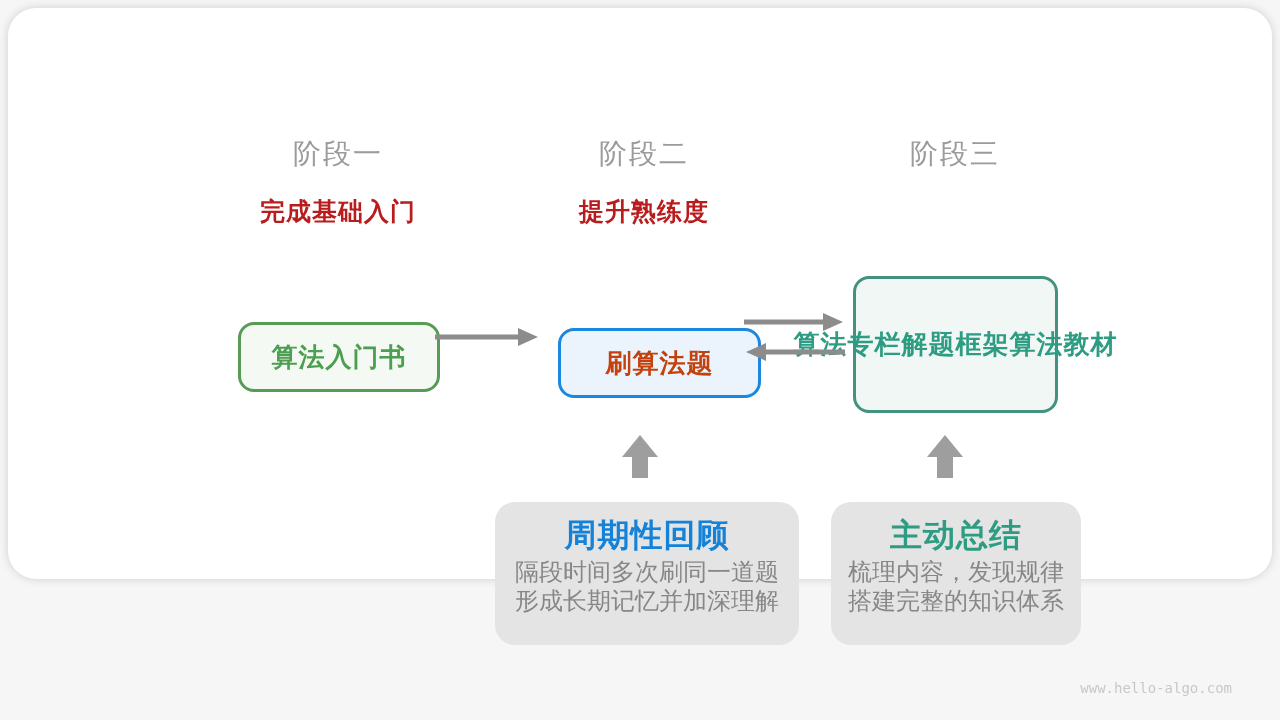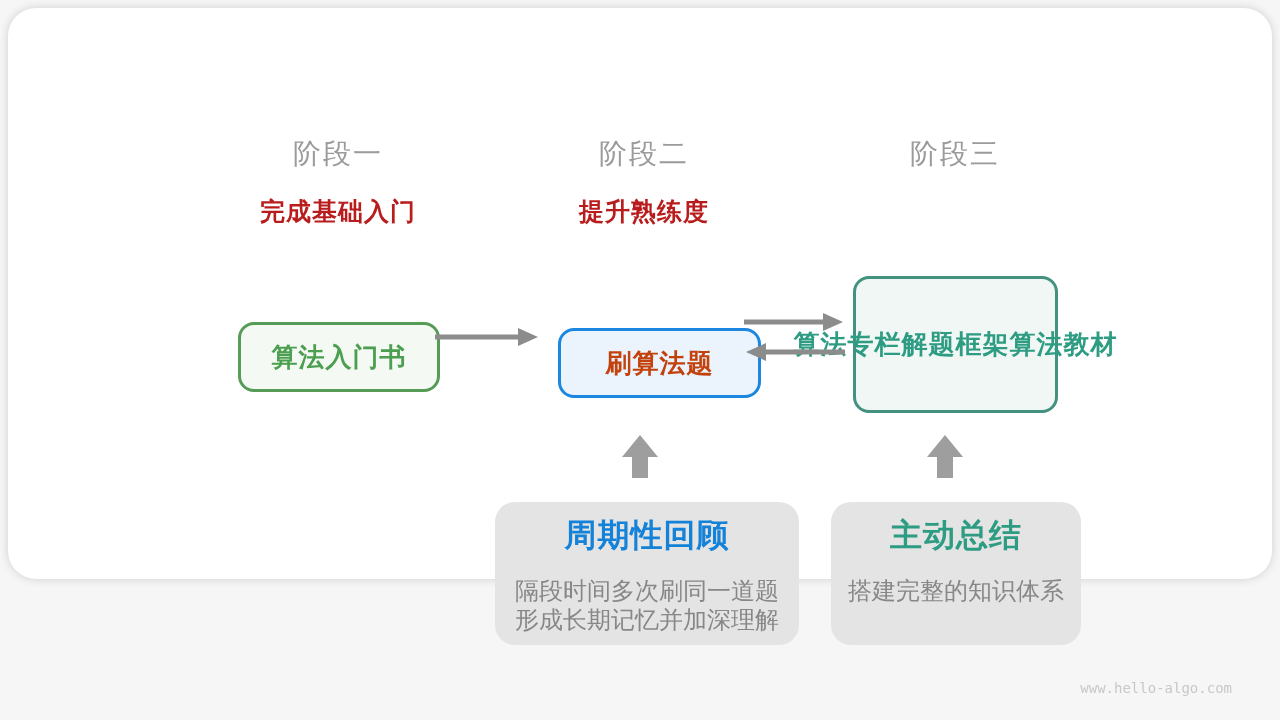--- a/index.html
+++ b/index.html
@@ -110,21 +110,21 @@
   #callout-summary { left: 823px; top: 494px; width: 250px; height: 143px; }
   .callout-title {
     font-size: 32px;
     font-weight: 700;
     line-height: 28px;
     letter-spacing: 1px;
   }
   #callout-review .callout-title  { color: #1482d8; }
   #callout-summary .callout-title { color: #2d9c82; }
   .callout-body {
-    margin-top: 27px;
+    margin-top: 8px;
     font-size: 24px;
     line-height: 29px;
     color: #878787;
     white-space: nowrap;
   }
 
   
   .watermark {
     position: absolute;
     right: 40px;
@@ -167,20 +167,21 @@
     <div class="callout" id="callout-review">
       <div class="callout-title">周期性回顾</div>
       <div class="callout-body">
         <div>隔段时间多次刷同一道题</div>
         <div>形成长期记忆并加深理解</div>
       </div>
     </div>
     <div class="callout" id="callout-summary">
       <div class="callout-title">主动总结</div>
       <div class="callout-body">
+        <div>梳理内容，发现规律</div>
         <div>搭建完整的知识体系</div>
       </div>
     </div>
 
     <div class="watermark">www.hello-algo.com</div>
   </div>
 
   <svg id="arrow-layer" viewBox="0 0 1280 720">
 
     <g>

